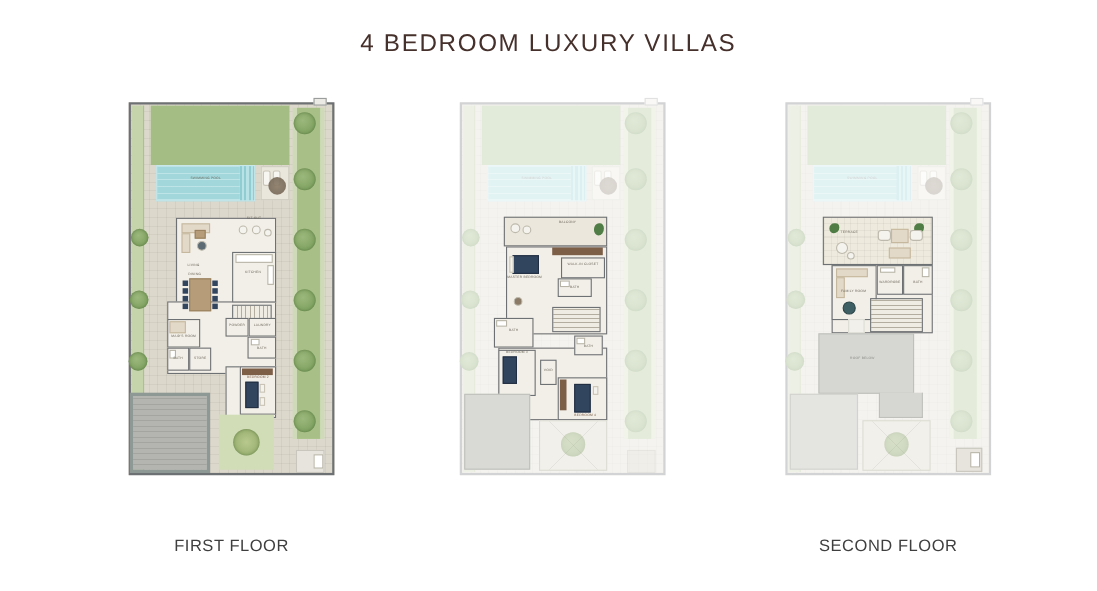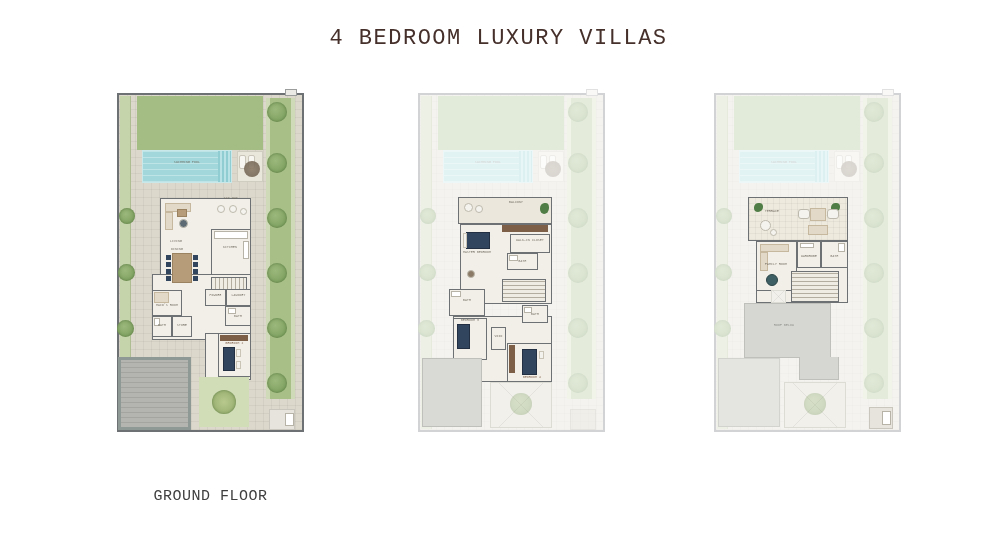--- a/index.html
+++ b/index.html
@@ -1,17 +1,17 @@
 <!DOCTYPE html>
 <html><head>
 <meta charset="utf-8">
 <style>
   html,body{margin:0;padding:0;background:#ffffff;}
   #stage{position:relative;width:997px;height:537px;background:#ffffff;overflow:hidden;
-         font-family:Liberation Mono, monospace;}
+         font-family:Liberation Sans, sans-serif;}
   #page-title{position:absolute;left:0;top:26px;width:997px;text-align:center;
     font-size:22px;letter-spacing:1.5px;color:#46302b;font-weight:400;}
   .caption{position:absolute;top:488px;width:187px;text-align:center;font-size:15px;
     letter-spacing:.5px;color:#3f3f3f;}
   .plan{position:absolute;top:93px;width:187px;height:339px;}
   .plan div{position:absolute;box-sizing:border-box;}
   .faded{opacity:.30;}
   
   .plot{inset:0;background:
       repeating-linear-gradient(0deg, rgba(0,0,0,.045) 0 1px, transparent 1px 8px),
@@ -147,21 +147,21 @@
     <div class="bed-n" style="left:106px;top:254px;width:12px;height:24px"></div>
     <div class="pillow" style="left:119px;top:256px;width:5px;height:8px"></div>
     <div class="pillow" style="left:119px;top:268px;width:5px;height:8px"></div>
 
     <div class="drive"></div>
     <div class="courtyard-g" style="left:82px;top:284px;width:50px;height:50px"></div>
     <div class="tree" style="left:95px;top:297px;width:24px;height:24px;background:radial-gradient(circle,#b9c98e,#8fa868)"></div>
     <div class="entry" style="left:152px;top:316px;width:26px;height:21px"></div>
     <div class="fixture" style="left:168px;top:320px;width:9px;height:13px"></div>
   </div>
-  <div class="caption" style="left:117px">GROUND FLOOR</div>
+  <div class="caption" style="left:117px">FIRST FLOOR</div>
 
   <div class="plan" style="left:418px">
     <div class="ctx-slot faded" style="inset:0">
   <div class="plot"></div>
   <div class="strip-l"></div>
   <div class="strip-r"></div>
   <div class="strip-r-inner"></div>
   <div class="lawn"></div>
   <div class="tree" style="left:2px;top:115px;width:16px;height:16px"></div>
   <div class="tree" style="left:1px;top:171px;width:17px;height:17px"></div>
@@ -283,14 +283,15 @@
     <div class="grey-roof" style="left:30px;top:210px;width:87px;height:55px"></div>
     <div class="grey-roof" style="left:85px;top:264px;width:40px;height:23px;border-top:none"></div>
     <div class="rlbl" style="left:55px;top:231px;width:30px;color:#8a8b87">ROOF BELOW</div>
 
     <div class="lt-roof" style="left:4px;top:265px;width:62px;height:69px"></div>
     <div class="courtyard-f" style="left:70px;top:289px;width:62px;height:46px"></div>
     <div class="tree faded" style="left:90px;top:300px;width:22px;height:22px"></div>
     <div class="entry" style="left:155px;top:314px;width:24px;height:22px"></div>
     <div class="fixture" style="left:168px;top:318px;width:9px;height:14px"></div>
   </div>
+  <div class="caption" style="left:714px">SECOND FLOOR</div>
 
 </div>
 
 </body></html>

